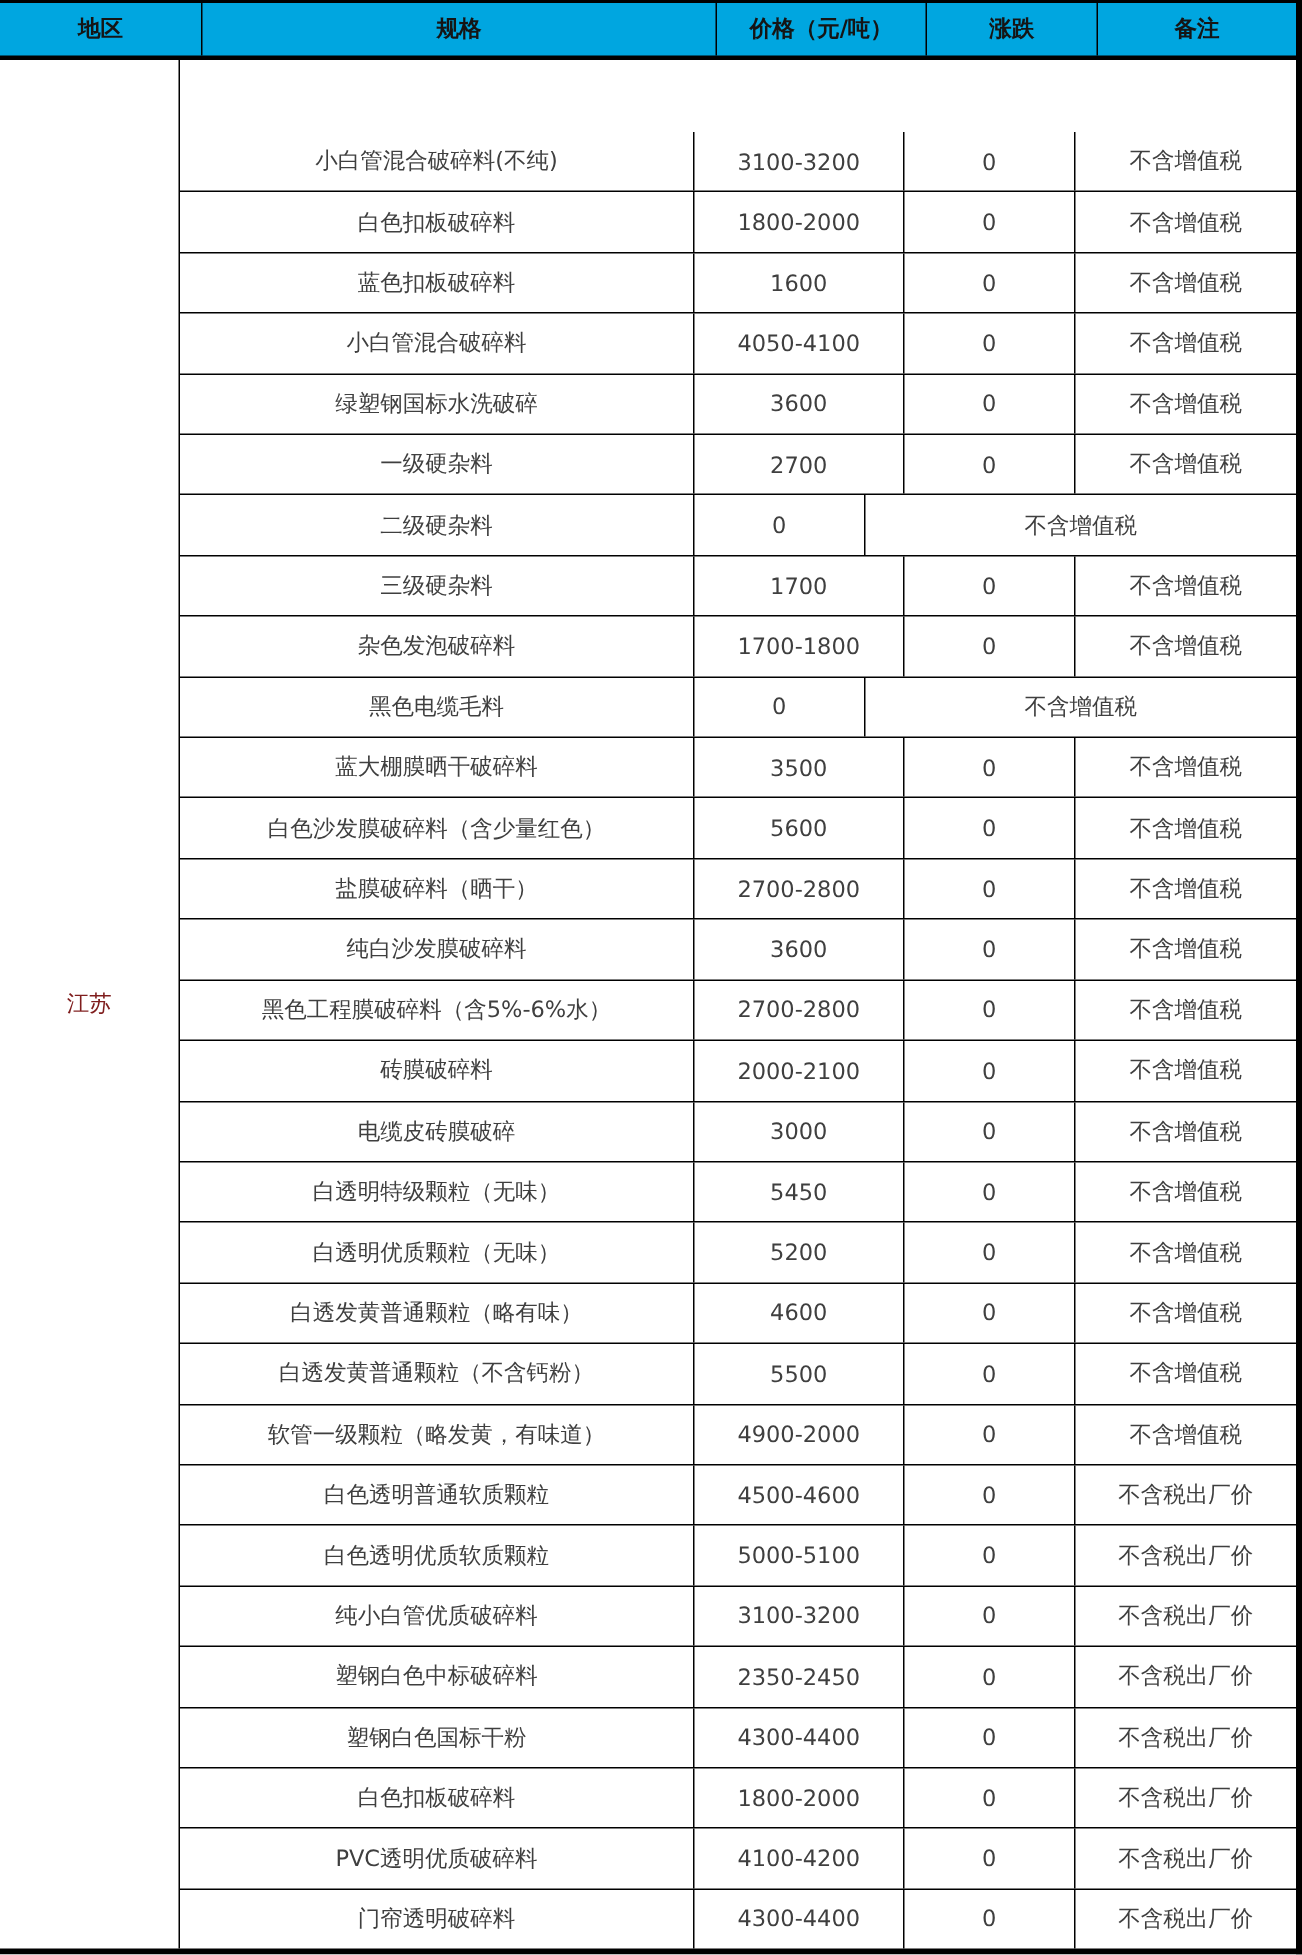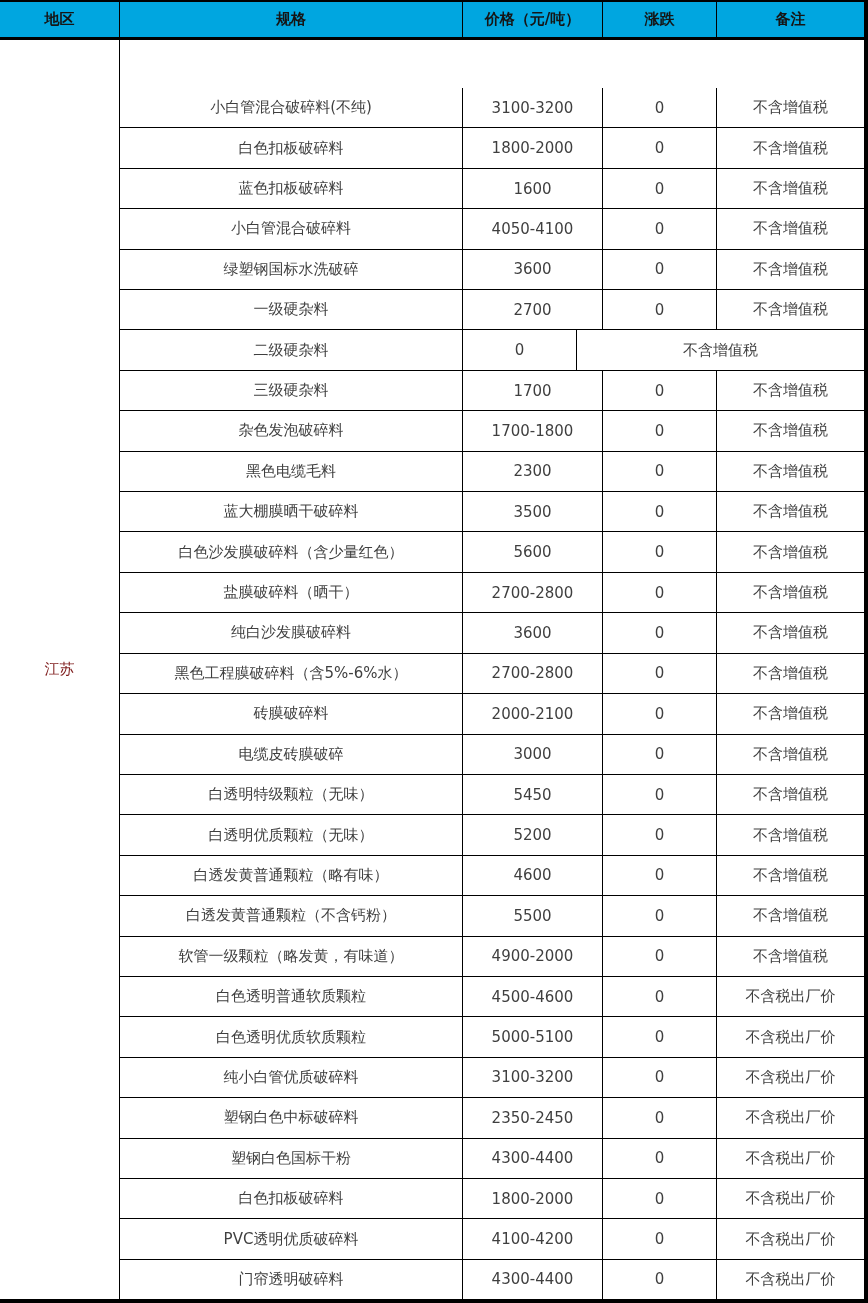--- a/index.html
+++ b/index.html
@@ -27,21 +27,21 @@
   }
   .th {
     display: flex;
     align-items: center;
     justify-content: center;
     font-size: 15px;
     font-weight: bold;
     color: #151515;
     border-right: 1px solid #000;
   }
-  .th.col-region { width: 120px; }
+  .th.col-region { width: 135px; }
   .th.col-spec   { width: 343px; }
   .th.col-price  { width: 140px; }
   .th.col-change { width: 114px; }
   .th.col-note   { flex: 1; border-right: none; }
   .table-body {
     display: flex;
     flex: 1;
     min-height: 0;
   }
   .region-cell {
@@ -154,21 +154,20 @@
 
   <div class="row">
     <div class="cell col-spec">杂色发泡破碎料</div>
     <div class="cell col-price">1700-1800</div>
     <div class="cell col-change">0</div>
     <div class="cell col-note">不含增值税</div>
   </div>
 
   <div class="row">
     <div class="cell col-spec">黑色电缆毛料</div>
-    <div class="cell col-price">2300</div>
     <div class="cell col-change">0</div>
     <div class="cell col-note">不含增值税</div>
   </div>
 
   <div class="row">
     <div class="cell col-spec">蓝大棚膜晒干破碎料</div>
     <div class="cell col-price">3500</div>
     <div class="cell col-change">0</div>
     <div class="cell col-note">不含增值税</div>
   </div>

